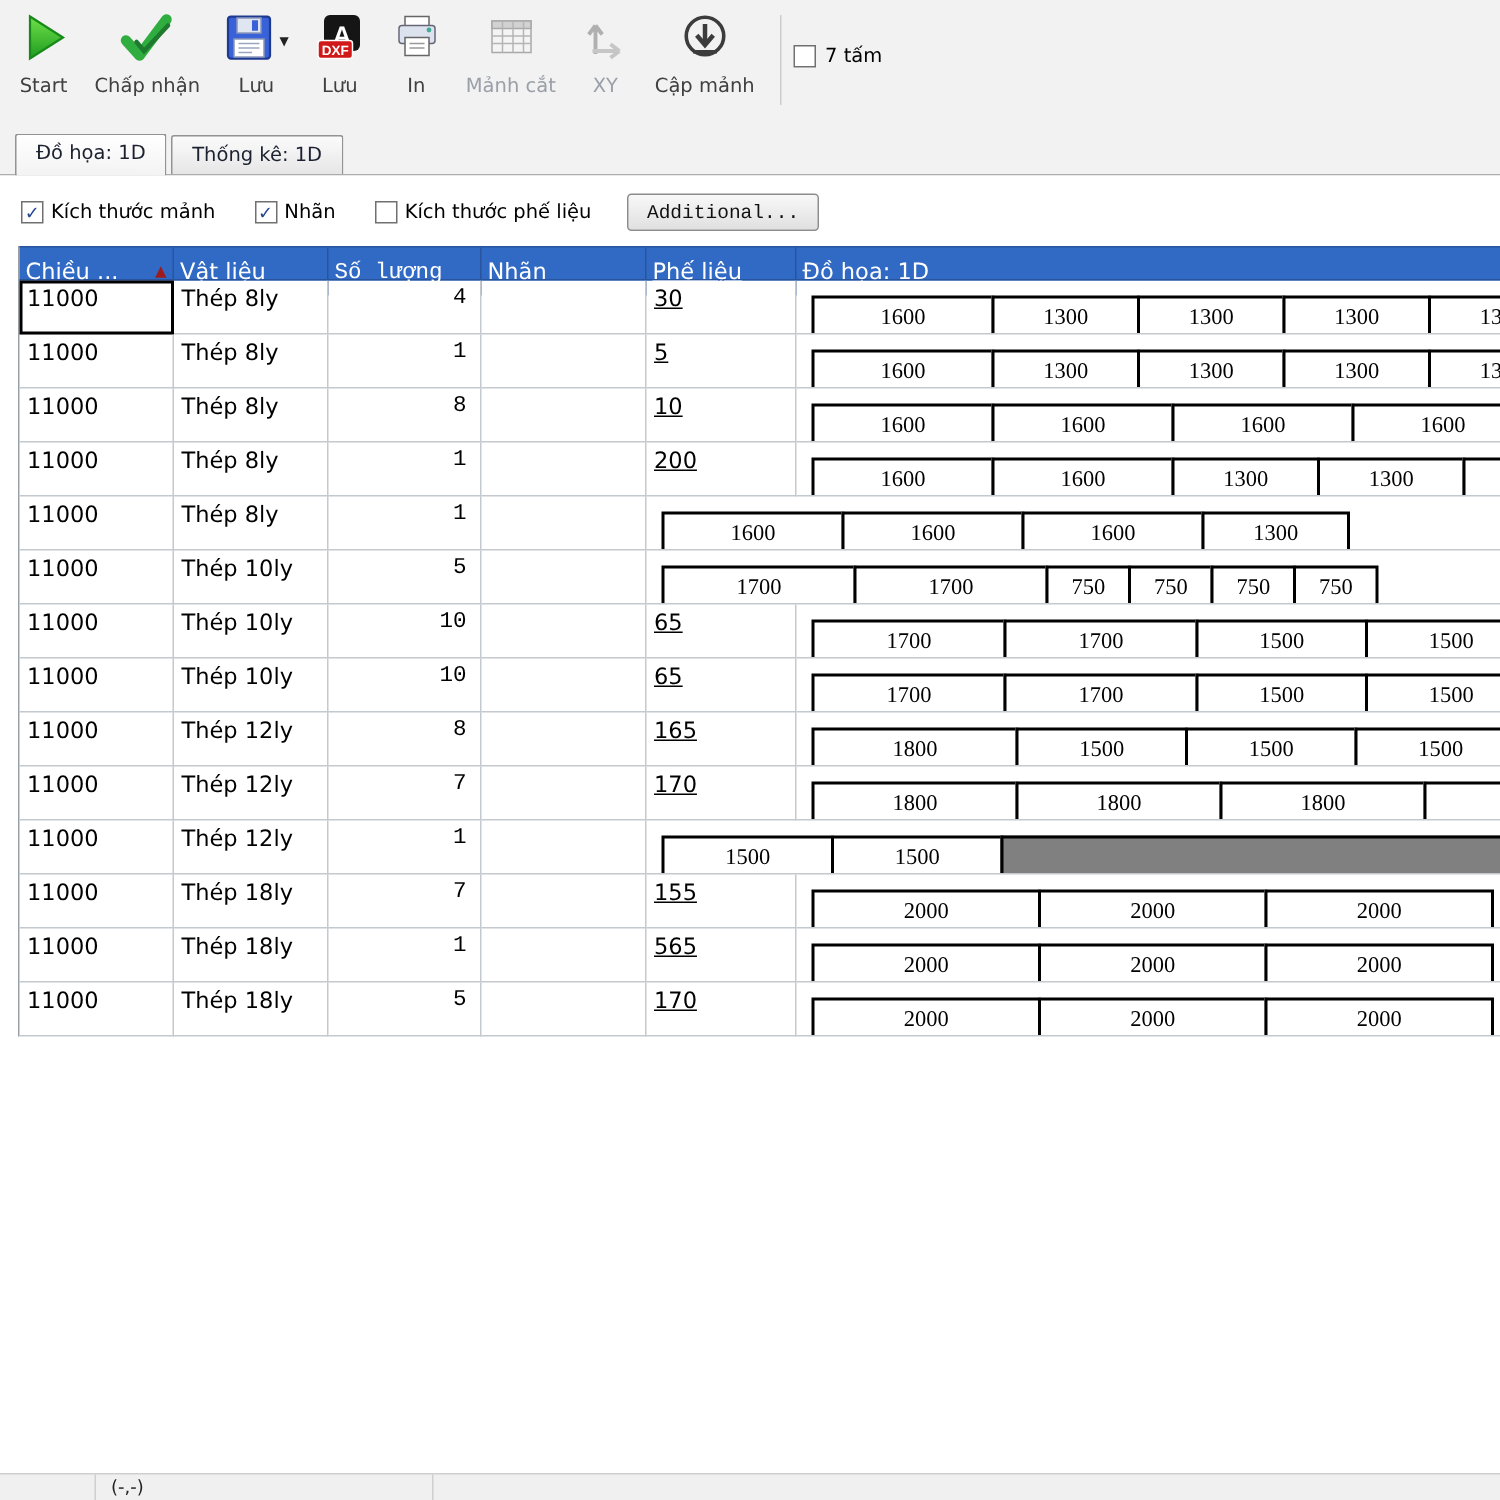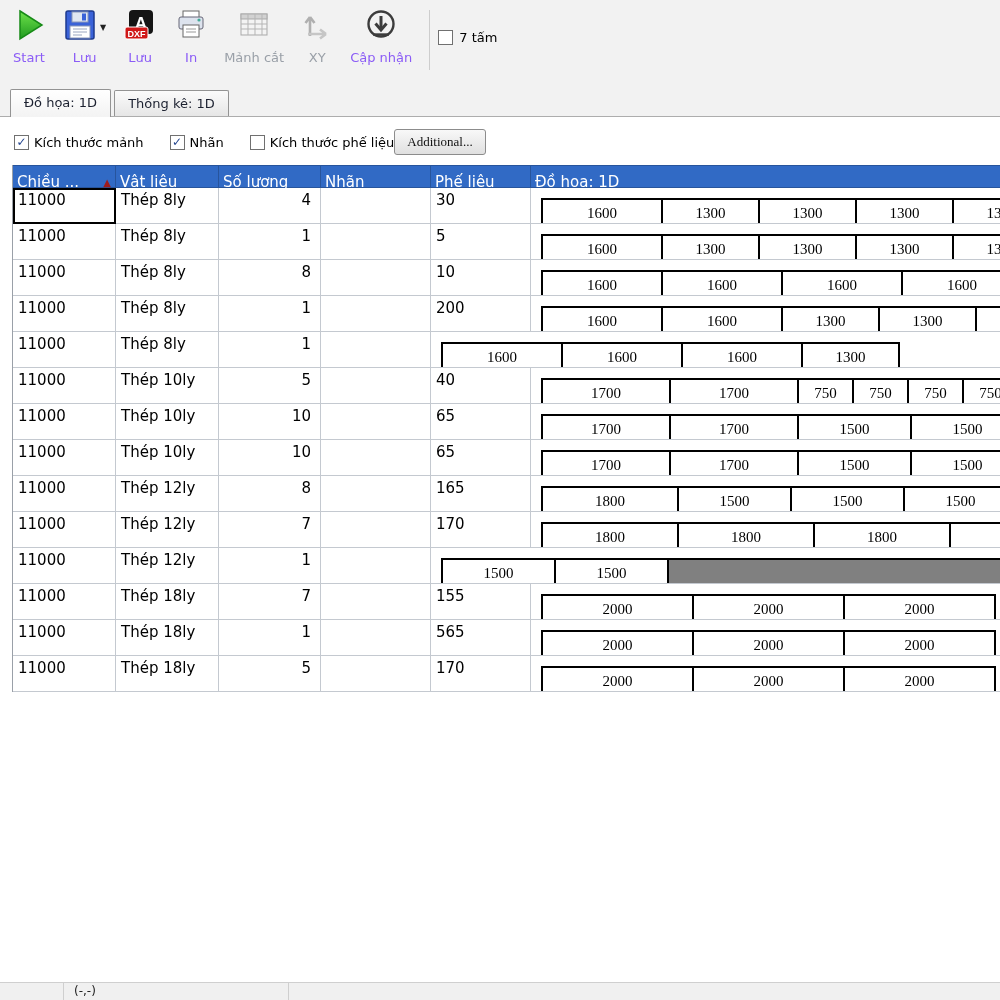--- a/index.html
+++ b/index.html
@@ -5,57 +5,57 @@
   html,body { margin:0; padding:0; }
   .app { width:1000px; height:1000px; position:relative; background:#fff; overflow:hidden;
          font-family:"DejaVu Sans","Liberation Sans",sans-serif; color:#000; }
 
   
   .toolbar { height:86px; background:#f2f2f2; display:flex; align-items:flex-start;
              padding:2px 4px 0 4px; box-sizing:border-box; }
   .tb-buttons { display:flex; align-items:flex-start; }
   .tbtn { display:flex; flex-direction:column; align-items:center; padding:2px 7px; margin-right:2px; cursor:default; }
   .icorow { height:46px; display:flex; align-items:center; gap:3px; }
-  .tlabel { font-size:13px; color:#8b5cf6; white-space:nowrap; }
+  .tlabel { font-size:13px; color:#404040; white-space:nowrap; }
   .tbtn.disabled .tlabel { color:#9aa0a8; }
   .dd { font-size:8px; color:#222; }
   .tsep { width:1px; background:#cdcdcd; height:60px; margin:8px 8px 0; }
   .tb-check { display:flex; align-items:center; gap:6px; margin-top:28px; font-size:13px; }
   .cb { width:15px; height:15px; background:#fff; border:1px solid #707070; display:inline-flex;
         align-items:center; justify-content:center; font-size:12px; line-height:1; color:#24458f;
         font-weight:bold; box-sizing:border-box; flex:none; }
 
   
   .tabbar { height:31px; background:#f2f2f2; display:flex; align-items:flex-end; padding-left:10px;
             gap:3px; border-bottom:1px solid #adadad; box-sizing:border-box; }
   .tab { font-size:13px; color:#1c2130; padding:5px 13px; border:1px solid #939393; border-bottom:none;
          border-radius:2px 2px 0 0; background:linear-gradient(#fbfbfb,#e6e6e6); margin-bottom:0; }
   .tab.active { background:linear-gradient(#ffffff,#f3f3f3); margin-bottom:-1px; padding-bottom:7px; }
 
   
   .panel { background:#fff; }
   .filterbar { display:flex; align-items:center; padding:12px 0 10px 14px; }
   .filter-checks { display:flex; align-items:center; gap:26px; }
   .fcheck { display:flex; align-items:center; gap:5px; font-size:13px; }
-  .add-btn { font-size:13px; padding:4px 12px; background:linear-gradient(#f8f8f8,#e0e0e0);
-             border:1px solid #8c8c8c; border-radius:3px; font-family:Liberation Serif, serif; color:#111; }
+  .add-btn { font-size:13px; padding:4px 12px; margin-left:24px; background:linear-gradient(#f8f8f8,#e0e0e0);
+             border:1px solid #8c8c8c; border-radius:3px; font-family:Liberation Mono, monospace; color:#111; }
 
   
   .grid { margin-left:12px; border-left:1px solid #9aa0a8; }
   .g-header { display:flex; background:#316ac5; color:#fff; height:23px;
               border-top:1px solid #27549c; border-bottom:1px solid #27549c; box-sizing:border-box; }
   .g-h { display:flex; align-items:center; padding:16px 4px; font-size:15px; border-right:1px solid #27549c;
          box-sizing:border-box; white-space:nowrap; overflow:hidden; }
   .sort { color:#9e1b1b; font-size:10px; margin-left:auto; padding-left:6px; }
   .g-row { display:flex; height:36px; }
   .g-c { box-sizing:border-box; border-right:1px solid #c4c9d0; border-bottom:1px solid #c4c9d0;
          font-size:15px; padding:3px 5px; overflow:hidden; white-space:nowrap; }
   .c0 { width:103px; } .c1 { width:103px; }
-  .c2 { width:102px; text-align:right; padding-right:9px; }
-  .c3 { width:110px; } .c4 { width:100px; }
+  .c2 { width:102px; text-align:right; padding-right:9px;font-family:Liberation Mono, monospace; }
+  .c3 { width:110px; } .c4 { width:100px;text-decoration:underline; }
   .c5 { flex:1; position:relative; border-right:none; }
   .g-h.c5 { border-right:none; }
   .sel { outline:2px solid #000; outline-offset:-2px; }
   .bar { position:absolute; left:10px; top:10px; height:30px; display:flex; }
   .seg { box-sizing:border-box; height:30px; border:2px solid #000; margin-left:-2px; background:#fff;
          display:flex; align-items:center; justify-content:center; overflow:hidden; flex:none;
          font-family:"Liberation Serif","DejaVu Serif",serif; font-size:15px; }
   .seg:first-child { margin-left:0; }
 
   
@@ -80,20 +80,29 @@
                     <stop offset="1" stop-color="#1f9a1f"></stop>
                   </linearGradient>
                 </defs>
                 <polygon points="9,3 31,17 9,31" fill="url(#g1)" stroke="#178a17" stroke-width="1.5"></polygon>
               </svg></span>
           </div>
           <span class="tlabel">Start</span>
         </div>
         <div class="tbtn">
           <div class="icorow">
+            <span class="ticon"><svg width="38" height="34" viewBox="0 0 38 34">
+                <path d="M5 19 l9 10 L32 5" fill="none" stroke="#2fae3f" stroke-width="7" stroke-linecap="round" stroke-linejoin="round"></path>
+                <path d="M12 20 l5 6 L33 9" fill="none" stroke="#1e7a2e" stroke-width="3" stroke-linecap="round"></path>
+              </svg></span>
+          </div>
+          <span class="tlabel">Chấp nhận</span>
+        </div>
+        <div class="tbtn">
+          <div class="icorow">
             <span class="ticon"><svg width="34" height="34" viewBox="0 0 34 34">
                 <rect x="3" y="3" width="28" height="28" rx="2" fill="#3a62d8" stroke="#1d3a8f" stroke-width="1.5"></rect>
                 <rect x="9" y="4" width="16" height="10" fill="#dfe6f2" stroke="#8a97b8"></rect>
                 <rect x="19" y="5.5" width="4" height="7" fill="#3a62d8"></rect>
                 <rect x="7" y="18" width="20" height="12" fill="#fff" stroke="#8a97b8"></rect>
                 <path d="M10 21 h14 M10 24 h14 M10 27 h9" stroke="#9aa6c0" stroke-width="1"></path>
               </svg></span>
             <span class="dd">▼</span>
           </div>
           <span class="tlabel">Lưu</span>
@@ -142,21 +151,21 @@
         </div>
         <div class="tbtn">
           <div class="icorow">
             <span class="ticon"><svg width="34" height="34" viewBox="0 0 34 34">
                 <circle cx="17" cy="16" r="12.5" fill="none" stroke="#3c3c3c" stroke-width="2.4"></circle>
                 <path d="M17 8 v12" stroke="#3c3c3c" stroke-width="3"></path>
                 <path d="M11.5 15.5 L17 22 l5.5 -6.5" fill="none" stroke="#3c3c3c" stroke-width="3"></path>
                 <path d="M9 26.5 h16" stroke="#3c3c3c" stroke-width="2.4"></path>
               </svg></span>
           </div>
-          <span class="tlabel">Cập nhận</span>
+          <span class="tlabel">Cập mảnh</span>
         </div>
       </div>
     <div class="tsep"></div>
     <label class="tb-check">
       <span class="cb" id="cb-2tam"></span>
       <span>7 tấm</span>
     </label>
   </div>
 
   <div class="tabbar" id="tabbar">
@@ -279,21 +288,20 @@
               <div class="seg" style="width: 122px;">1600</div>
               <div class="seg" style="width: 99px;">1300</div>
             </div>
           </div>
         </div>
         <div class="g-row">
           <div class="g-c c0">11000</div>
           <div class="g-c c1">Thép 10ly</div>
           <div class="g-c c2">5</div>
           <div class="g-c c3"></div>
-          <div class="g-c c4">40</div>
           <div class="g-c c5 bar-cell">
             <div class="bar">
               <div class="seg" style="width: 130px;">1700</div>
               <div class="seg" style="width: 130px;">1700</div>
               <div class="seg" style="width: 57px;">750</div>
               <div class="seg" style="width: 57px;">750</div>
               <div class="seg" style="width: 57px;">750</div>
               <div class="seg" style="width: 57px;">750</div>
             </div>
           </div>

